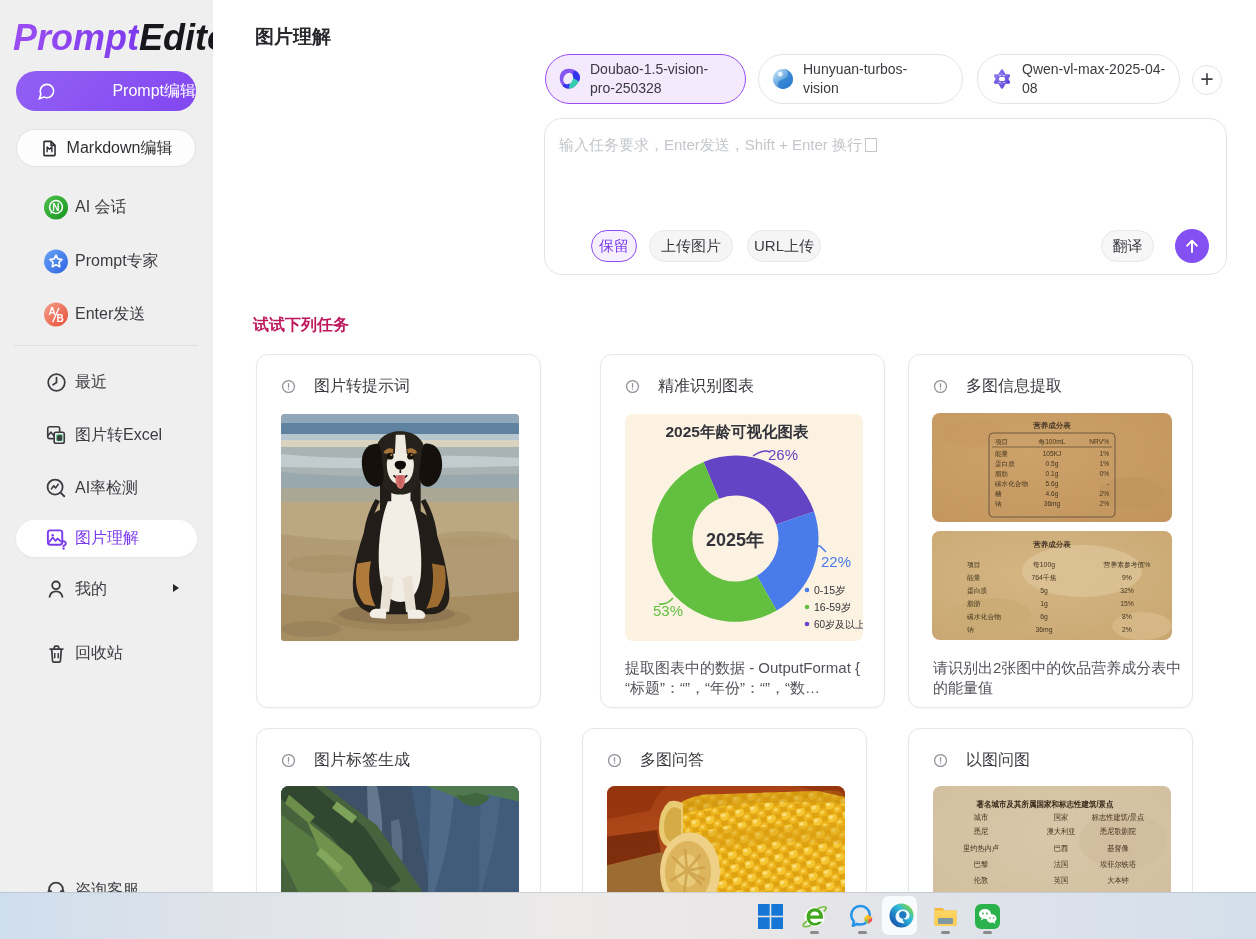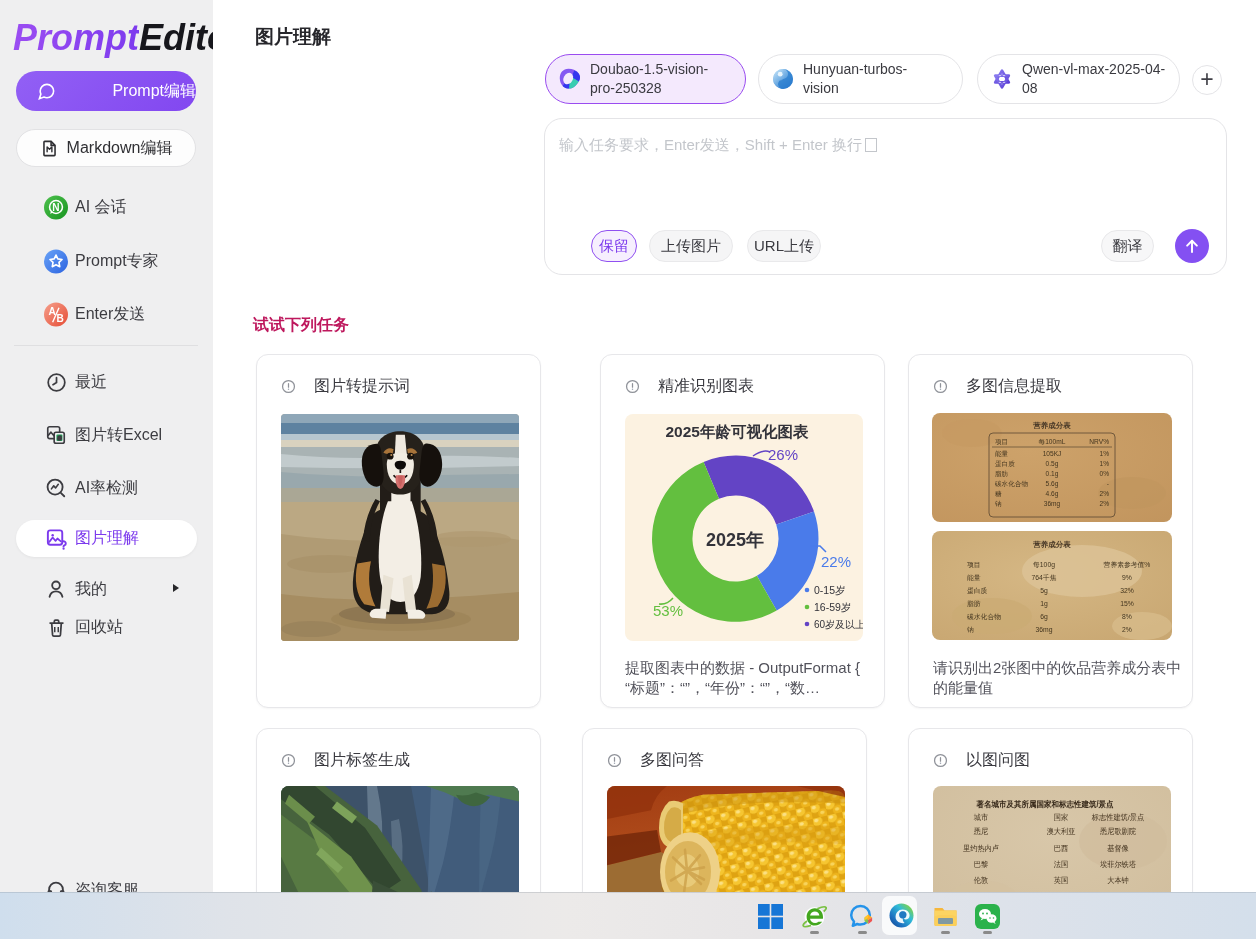--- a/index.html
+++ b/index.html
@@ -181,21 +181,21 @@
   <div class="mitem" style="top:563px;">
     <span class="ic">
       <svg width="22" height="22" viewBox="0 0 24 24" fill="none" stroke="#3c3c41" stroke-width="2">
           <circle cx="12" cy="8" r="4.2"></circle>
           <path d="M5 20.5c.8-4 3.4-6 7-6s6.2 2 7 6" stroke-linecap="round"></path>
         </svg>
     </span>
     <span class="tx">我的</span>
   </div>
   <div class="arrow-r"></div>
-  <div class="mitem" style="top:601px;font-family:Liberation Mono, monospace;">
+  <div class="mitem" style="top:627px;font-family:Liberation Mono, monospace;">
     <span class="ic">
       <svg width="21" height="21" viewBox="0 0 24 24" fill="none" stroke="#3c3c41" stroke-width="2">
           <path d="M4 7h16"></path>
           <path d="M6.5 7l1 13.5a1.5 1.5 0 0 0 1.5 1.3h6a1.5 1.5 0 0 0 1.5-1.3L17.5 7"></path>
           <path d="M9.5 7V4.8A1.3 1.3 0 0 1 10.8 3.5h2.4a1.3 1.3 0 0 1 1.3 1.3V7"></path>
           <path d="M10 11.5v6M14 11.5v6" stroke-width="1.7"></path>
         </svg>
     </span>
     <span class="tx">回收站</span>
   </div>

